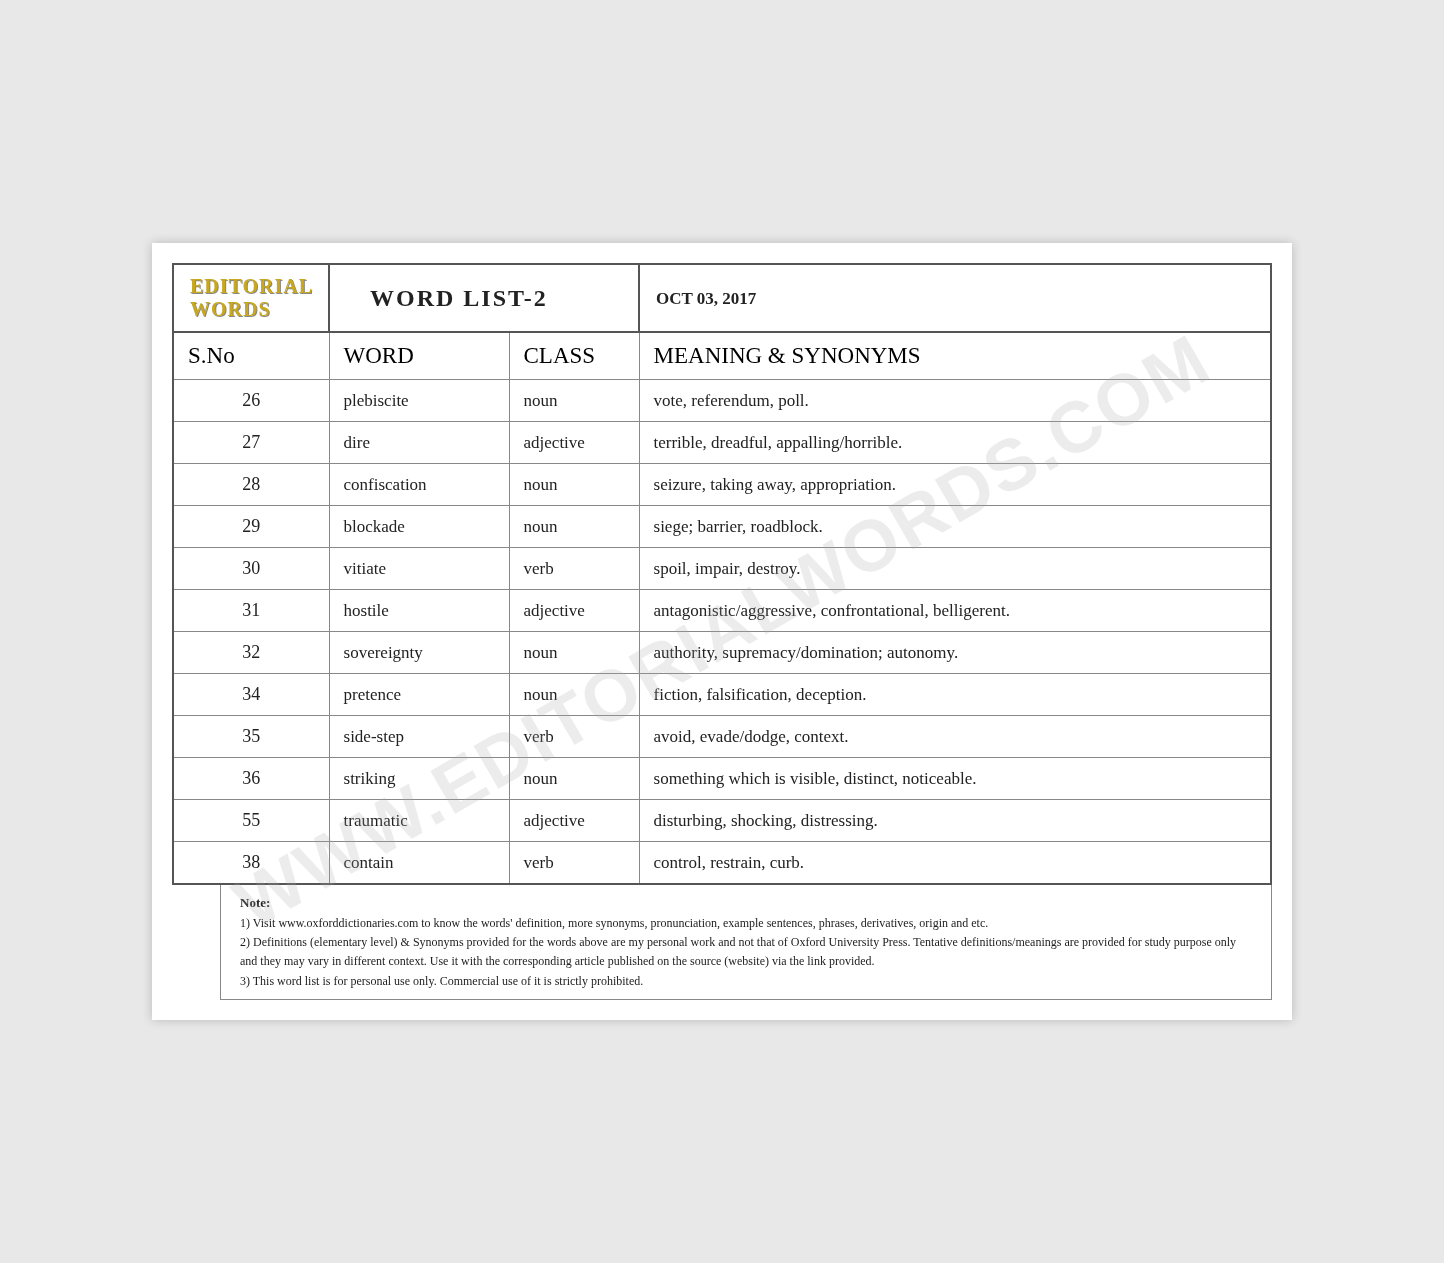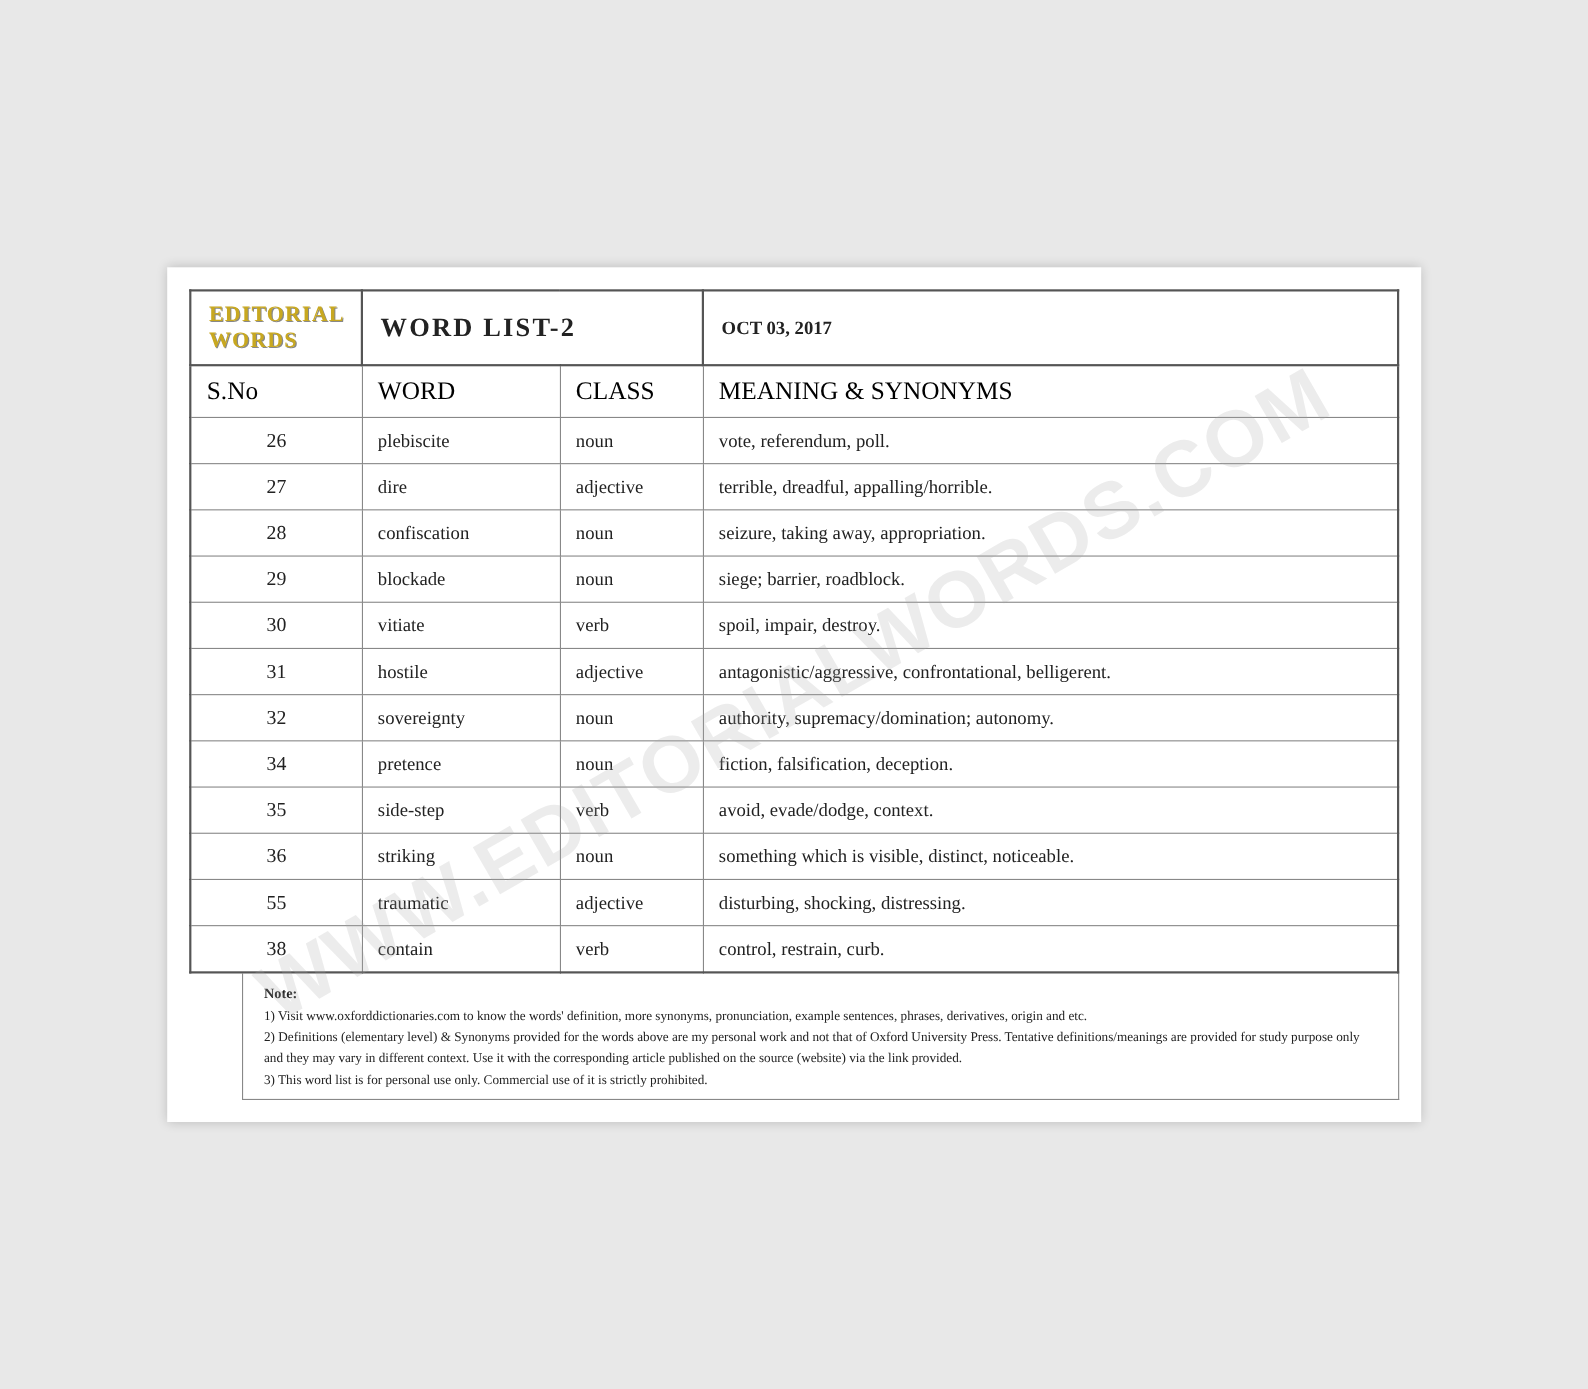--- a/index.html
+++ b/index.html
@@ -45,20 +45,21 @@
       color: #c8a820;
       text-shadow: 1px 1px 0 #888;
       letter-spacing: 1px;
     }
     .header-title {
       text-align: center;
       font-size: 24px;
       font-weight: bold;
       color: #222;
       letter-spacing: 2px;
+      margin-left: 24px;
     }
     .header-date {
       text-align: center;
       font-size: 17px;
       font-weight: bold;
       color: #222;
     }
     
     .col-header-row td {
       font-size: 23px;

